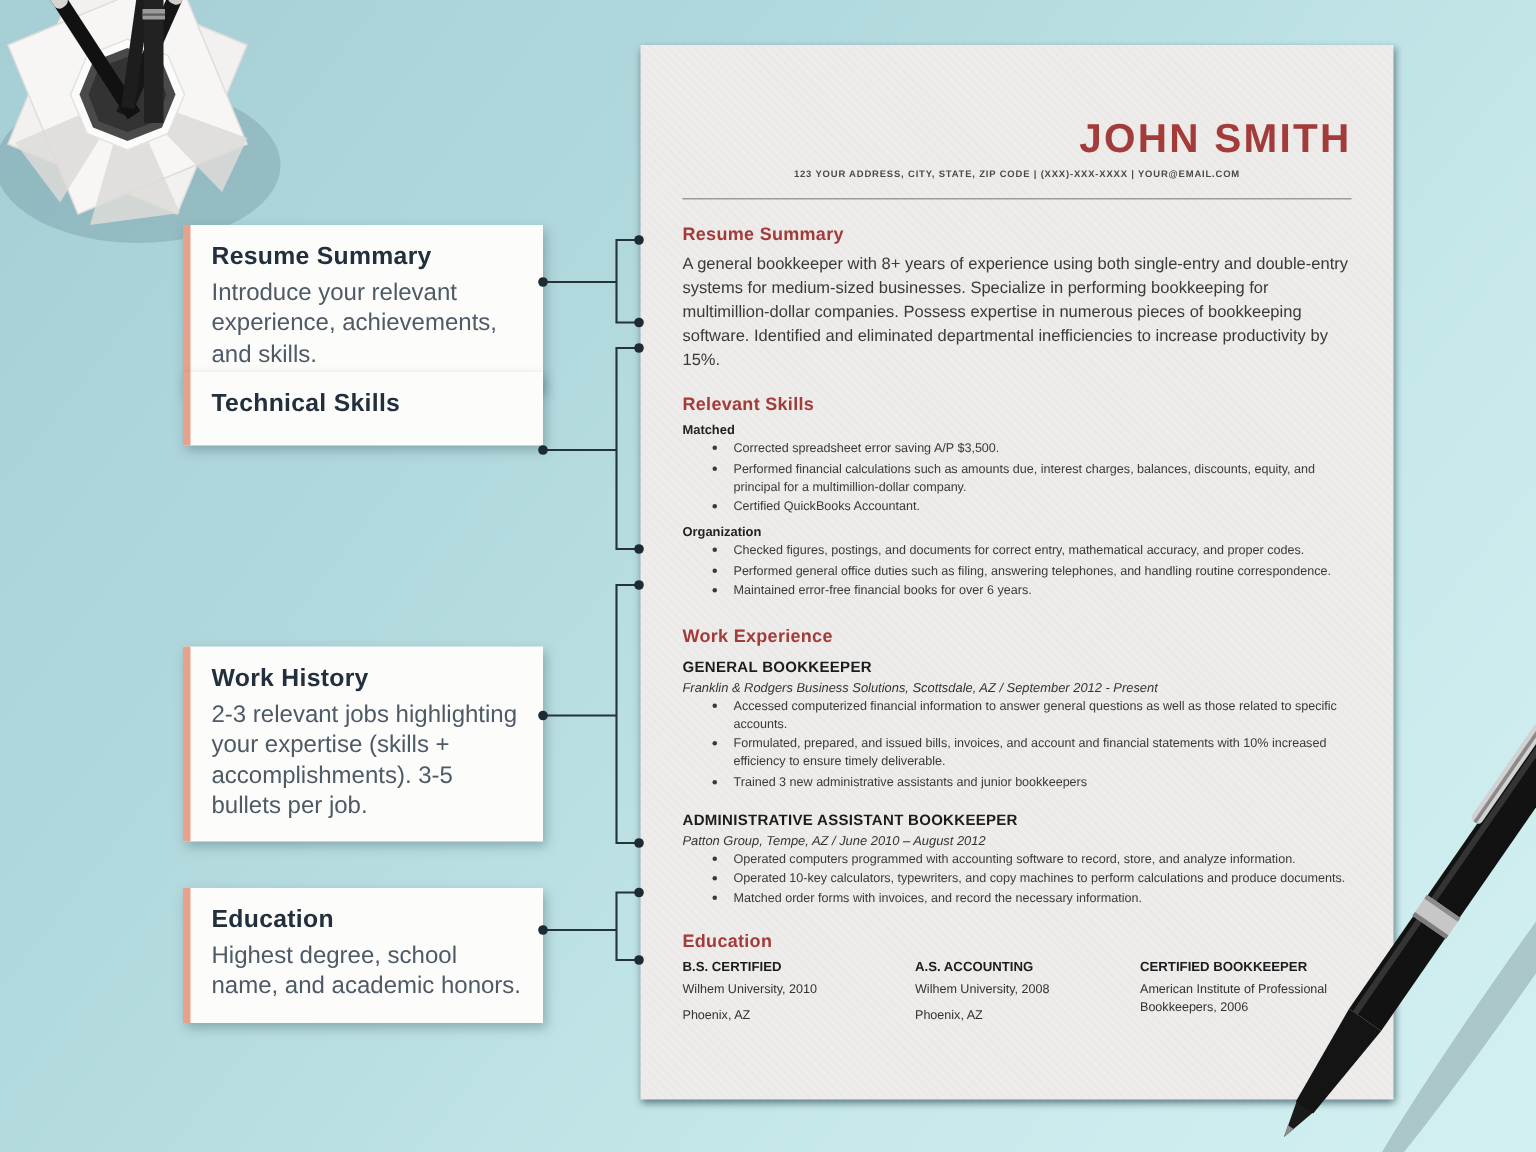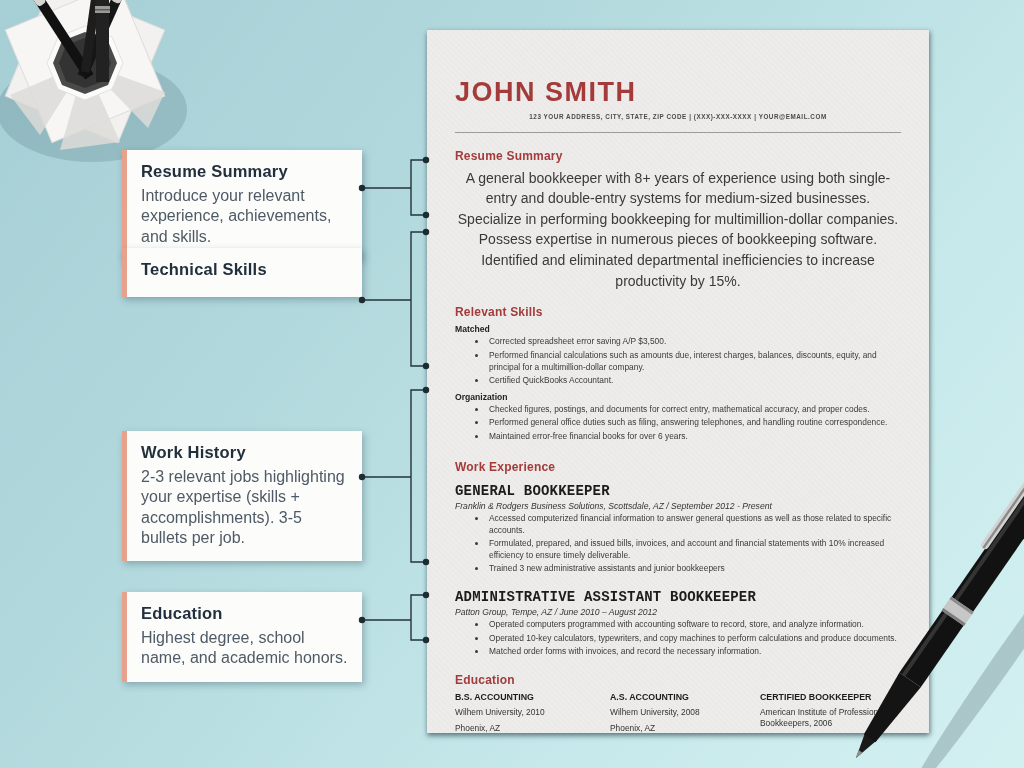--- a/index.html
+++ b/index.html
@@ -25,49 +25,49 @@
     background: #edecea;
     background-image:
       repeating-linear-gradient(45deg, rgba(0,0,0,0.012) 0 2px, transparent 2px 4px),
       repeating-linear-gradient(-45deg, rgba(255,255,255,0.03) 0 2px, transparent 2px 4px);
     box-shadow: 0 3px 5px rgba(25,55,65,.5), 2px 1px 4px rgba(25,55,65,.25);
     z-index: 2;
   }
   .paper-inner { padding: 48px 28px 0 28px; }
 
   .resume-name {
-    margin: 0; text-align: left; color: #a33b3b;
+    margin: 0; text-align: right; color: #a33b3b;
     font-size: 27px; font-weight: bold; letter-spacing: 1.5px; line-height: 1.1;
   }
   .resume-contact {
     text-align: center; font-size: 6.3px; font-weight: bold; color: #4a4a4a;
     letter-spacing: .55px; margin-top: 5px;
   }
   .rule { border: 0; border-top: 1.2px solid #9b9b98; margin: 12px 0 0 0; }
 
   .section-heading {
     margin: 14px 0 5px 0; color: #a33b3b; font-size: 12px; font-weight: bold;
     letter-spacing: .2px;
   }
   .section-heading.first { margin-top: 16px; }
   .section-heading.work  { margin-top: 17px; }
   .section-heading.edu   { margin-top: 15px; }
 
-  .body-text { margin: 0; font-size: 14px; color: #3a3a3a; line-height: 1.47; text-align: center; }
+  .body-text { margin: 0; font-size: 11px; color: #3a3a3a; line-height: 1.47; }
 
   .subhead { margin: 5px 0 1px 0; font-size: 8.6px; font-weight: bold; color: #222; }
 
   ul.bullets { margin: 2px 0 3px 0; padding-left: 32px; }
   ul.bullets li {
     font-size: 8.4px; color: #3a3a3a; line-height: 1.42; margin: 1.5px 0; padding-left: 2px;
   }
 
   .job { margin-top: 9px; }
   .job.second { margin-top: 14px; }
-  .job-title { font-size: 14px; font-weight: bold; color: #1c1c1c; letter-spacing: .2px; font-family: Liberation Mono, monospace; }
+  .job-title { font-size: 10px; font-weight: bold; color: #1c1c1c; letter-spacing: .2px; }
   .job-meta  { margin: 2px 0 2px 0; font-size: 8.6px; font-style: italic; color: #333; }
 
   .edu-row { display: flex; margin-top: 5px; }
   .edu-col { width: 155px; }
   .edu-col.c2 { width: 138px; }
   .edu-col.c3 { width: auto; flex: 1; margin-left: 12px; }
   .edu-title { font-size: 8.8px; font-weight: bold; color: #1c1c1c; }
   .edu-line  { font-size: 8.4px; color: #333; margin-top: 5px; line-height: 1.35; }
 
   
@@ -210,21 +210,21 @@
         <ul class="bullets">
           <li>Operated computers programmed with accounting software to record, store, and analyze information.</li>
           <li>Operated 10-key calculators, typewriters, and copy machines to perform calculations and produce documents.</li>
           <li>Matched order forms with invoices, and record the necessary information.</li>
         </ul>
       </div>
 
       <div class="section-heading edu">Education</div>
       <div class="edu-row">
         <div class="edu-col">
-          <div class="edu-title">B.S. ACCOUNTING</div>
+          <div class="edu-title">B.S. CERTIFIED</div>
           <div class="edu-line">Wilhem University, 2010</div>
           <div class="edu-line">Phoenix, AZ</div>
         </div>
         <div class="edu-col c2">
           <div class="edu-title">A.S. ACCOUNTING</div>
           <div class="edu-line">Wilhem University, 2008</div>
           <div class="edu-line">Phoenix, AZ</div>
         </div>
         <div class="edu-col c3">
           <div class="edu-title">CERTIFIED BOOKKEEPER</div>

